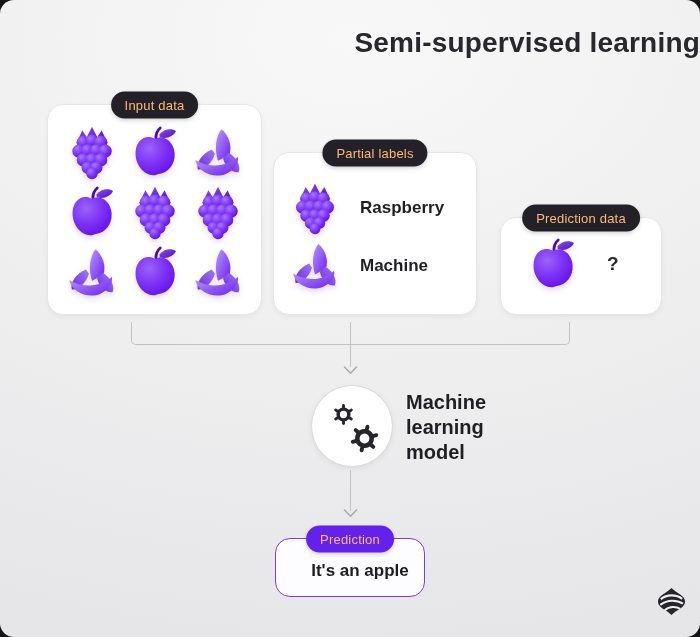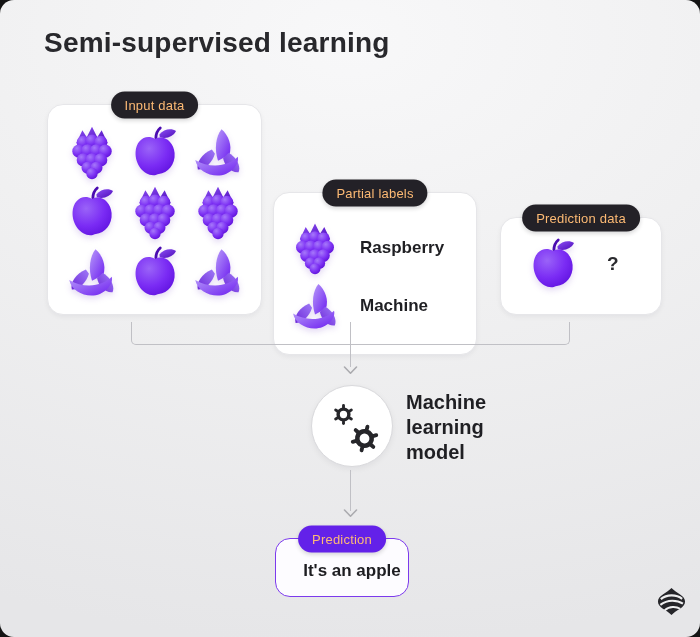--- a/index.html
+++ b/index.html
@@ -16,22 +16,22 @@
     font-family:"Liberation Sans", sans-serif;
     display:flex;align-items:flex-start;justify-content:flex-start;
   }
   .canvas{
     position:relative;width:700px;height:637px;
     border-radius:14px;overflow:hidden;
     background:radial-gradient(130% 95% at 50% 6%, #f8f8f9 0%, #f0f0f1 45%, #e6e6e8 100%);
   }
   .title{
     position:absolute;top:27px;left:0;width:100%;
-    text-align:left;font-size:28px;font-weight:600;
-    color:#28282c;letter-spacing:.2px;padding-left:44px;
+    text-align:right;font-size:28px;font-weight:600;
+    color:#28282c;letter-spacing:.2px;
   }
   .card{
     position:absolute;background:#ffffff;
     border:1px solid #e6e6e9;border-radius:16px;
     box-shadow:0 2px 5px rgba(25,25,40,.05);
   }
   .pill{
     position:absolute;left:50%;transform:translate(-50%,-50%);top:0;
     background:var(--pill-dark);color:#fdba74;
     font-size:13px;font-weight:500;letter-spacing:.2px;
@@ -39,21 +39,21 @@
     box-shadow:0 2px 4px rgba(20,20,30,.18);
   }
   .pill.purple{background:var(--accent);}
   #input-box{left:47px;top:104px;width:215px;height:211px;}
   .fruit-grid{
     position:absolute;left:0;top:0;width:100%;height:100%;
     display:grid;grid-template-columns:repeat(3,1fr);grid-template-rows:repeat(3,1fr);
     padding:17px 12px 12px 12px;justify-items:center;align-items:center;
   }
   .fruit{filter:drop-shadow(0 3px 3px rgba(80,20,180,.16));}
-  #partial-box{left:273px;top:152px;width:204px;height:163px;margin-top:40px;}
+  #partial-box{left:273px;top:152px;width:204px;height:163px;}
   .label-row{
     position:absolute;left:14px;display:flex;align-items:center;gap:18px;
   }
   .label-row .fruit-text{font-size:17px;font-weight:600;color:#1f1f23;}
   #unlabelled-box{left:500px;top:217px;width:162px;height:98px;}
   .unlabelled-row{
     position:absolute;left:24px;top:18px;display:flex;align-items:center;gap:26px;
   }
   .question-mark{font-size:19px;font-weight:700;color:#2a2a2e;}
   .vline{position:absolute;width:1.4px;background:var(--line-gray);}
@@ -70,21 +70,21 @@
     background:#fff;border:1px solid #d9d9dc;border-radius:50%;
     box-shadow:0 2px 6px rgba(25,25,40,.06);
   }
   .gear-small{position:absolute;left:20px;top:17px;}
   .gear-big{position:absolute;left:37px;top:37px;transform:rotate(14deg);}
   .model-label{
     position:absolute;left:406px;top:390px;width:92px;
     font-size:20px;font-weight:600;color:#1f1f23;line-height:25px;
   }
   #prediction-box{
-    left:275px;top:538px;width:134px;height:59px;
+    left:275px;top:538px;width:150px;height:59px;
     background:#fdfcff;border:1.5px solid var(--accent-border);border-radius:15px;
     box-shadow:none;
     display:flex;align-items:center;justify-content:center;
   }
   #prediction-box .pred-text{
     font-size:17px;font-weight:600;color:#1d1d21;padding-top:6px;margin-left:20px;
   }
   .logo{position:absolute;left:656px;top:586px;}
 </style>
 </head>

